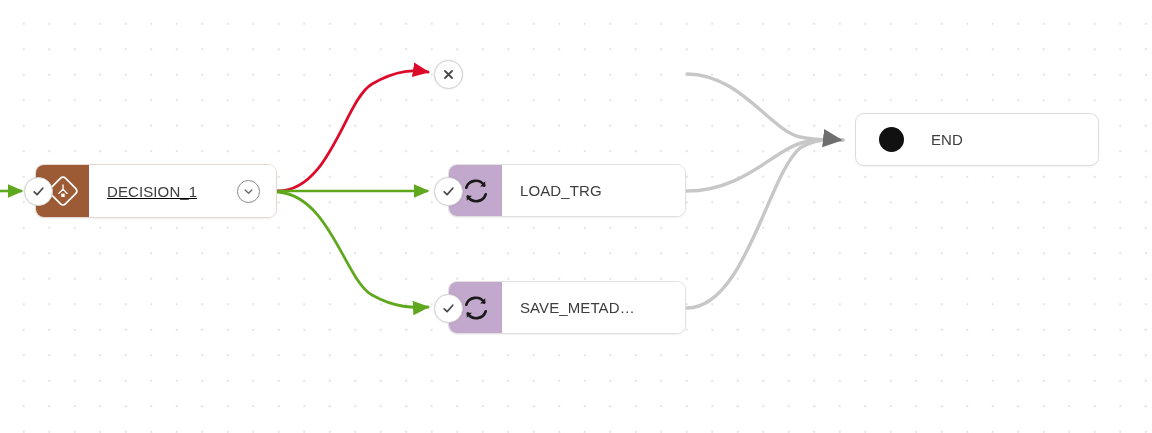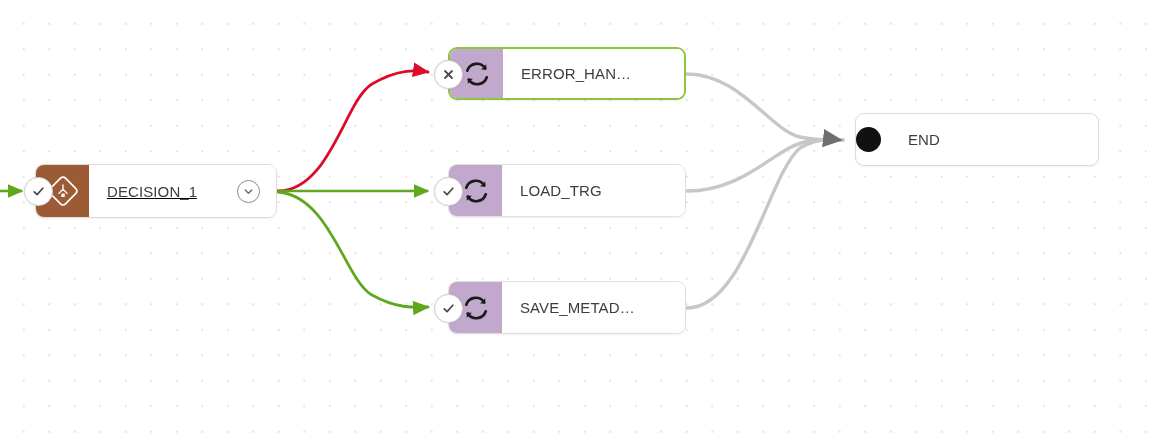--- a/index.html
+++ b/index.html
@@ -101,20 +101,21 @@
   #node-save    { left: 448px; top: 281px; border: 1px solid #e0e0e0; }
 
   
   #node-end {
     left: 855px;
     top: 113px;
     width: 244px;
     height: 53px;
     border: 1px solid #dddddd;
     align-items: center;
+    padding-left: 23px;
   }
   #node-end .end-dot {
     width: 25px;
     height: 25px;
     border-radius: 50%;
     background: #111111;
     flex: 0 0 25px;
   }
   #node-end .node-label { margin-left: 27px; }
 
@@ -194,33 +195,20 @@
     <div class="node-body">
       <span class="node-label">DECISION_1</span>
       <span class="chev-btn">
         <svg width="11" height="11" viewBox="0 0 11 11" xmlns="http://www.w3.org/2000/svg">
           <path d="M2.2 4 L5.5 7.3 L8.8 4" fill="none" stroke="#6f6f6f" stroke-width="1.5" stroke-linecap="round" stroke-linejoin="round"></path>
         </svg>
       </span>
     </div>
   </div>
 
-  <div class="node node-task node-shadow" id="node-error">
-    <div class="node-icon">
-      <svg width="30" height="30" viewBox="0 0 24 24" xmlns="http://www.w3.org/2000/svg">
-        <path d="M4.2 9.4 A8 8 0 0 1 18.6 7.6" fill="none" stroke="#1a1a1a" stroke-width="2.1" stroke-linecap="round"></path>
-        <path d="M19.8 14.6 A8 8 0 0 1 5.4 16.4" fill="none" stroke="#1a1a1a" stroke-width="2.1" stroke-linecap="round"></path>
-        <path d="M19.4 4.2 L19.4 8.3 L15.3 8.3 z" fill="#1a1a1a"></path>
-        <path d="M4.6 19.8 L4.6 15.7 L8.7 15.7 z" fill="#1a1a1a"></path>
-      </svg>
-    </div>
-    <div class="node-body">
-      <span class="node-label">ERROR_HAN…</span>
-    </div>
-  </div>
 
   <div class="node node-task node-shadow" id="node-load">
     <div class="node-icon">
       <svg width="30" height="30" viewBox="0 0 24 24" xmlns="http://www.w3.org/2000/svg">
         <path d="M4.2 9.4 A8 8 0 0 1 18.6 7.6" fill="none" stroke="#1a1a1a" stroke-width="2.1" stroke-linecap="round"></path>
         <path d="M19.8 14.6 A8 8 0 0 1 5.4 16.4" fill="none" stroke="#1a1a1a" stroke-width="2.1" stroke-linecap="round"></path>
         <path d="M19.4 4.2 L19.4 8.3 L15.3 8.3 z" fill="#1a1a1a"></path>
         <path d="M4.6 19.8 L4.6 15.7 L8.7 15.7 z" fill="#1a1a1a"></path>
       </svg>
     </div>

